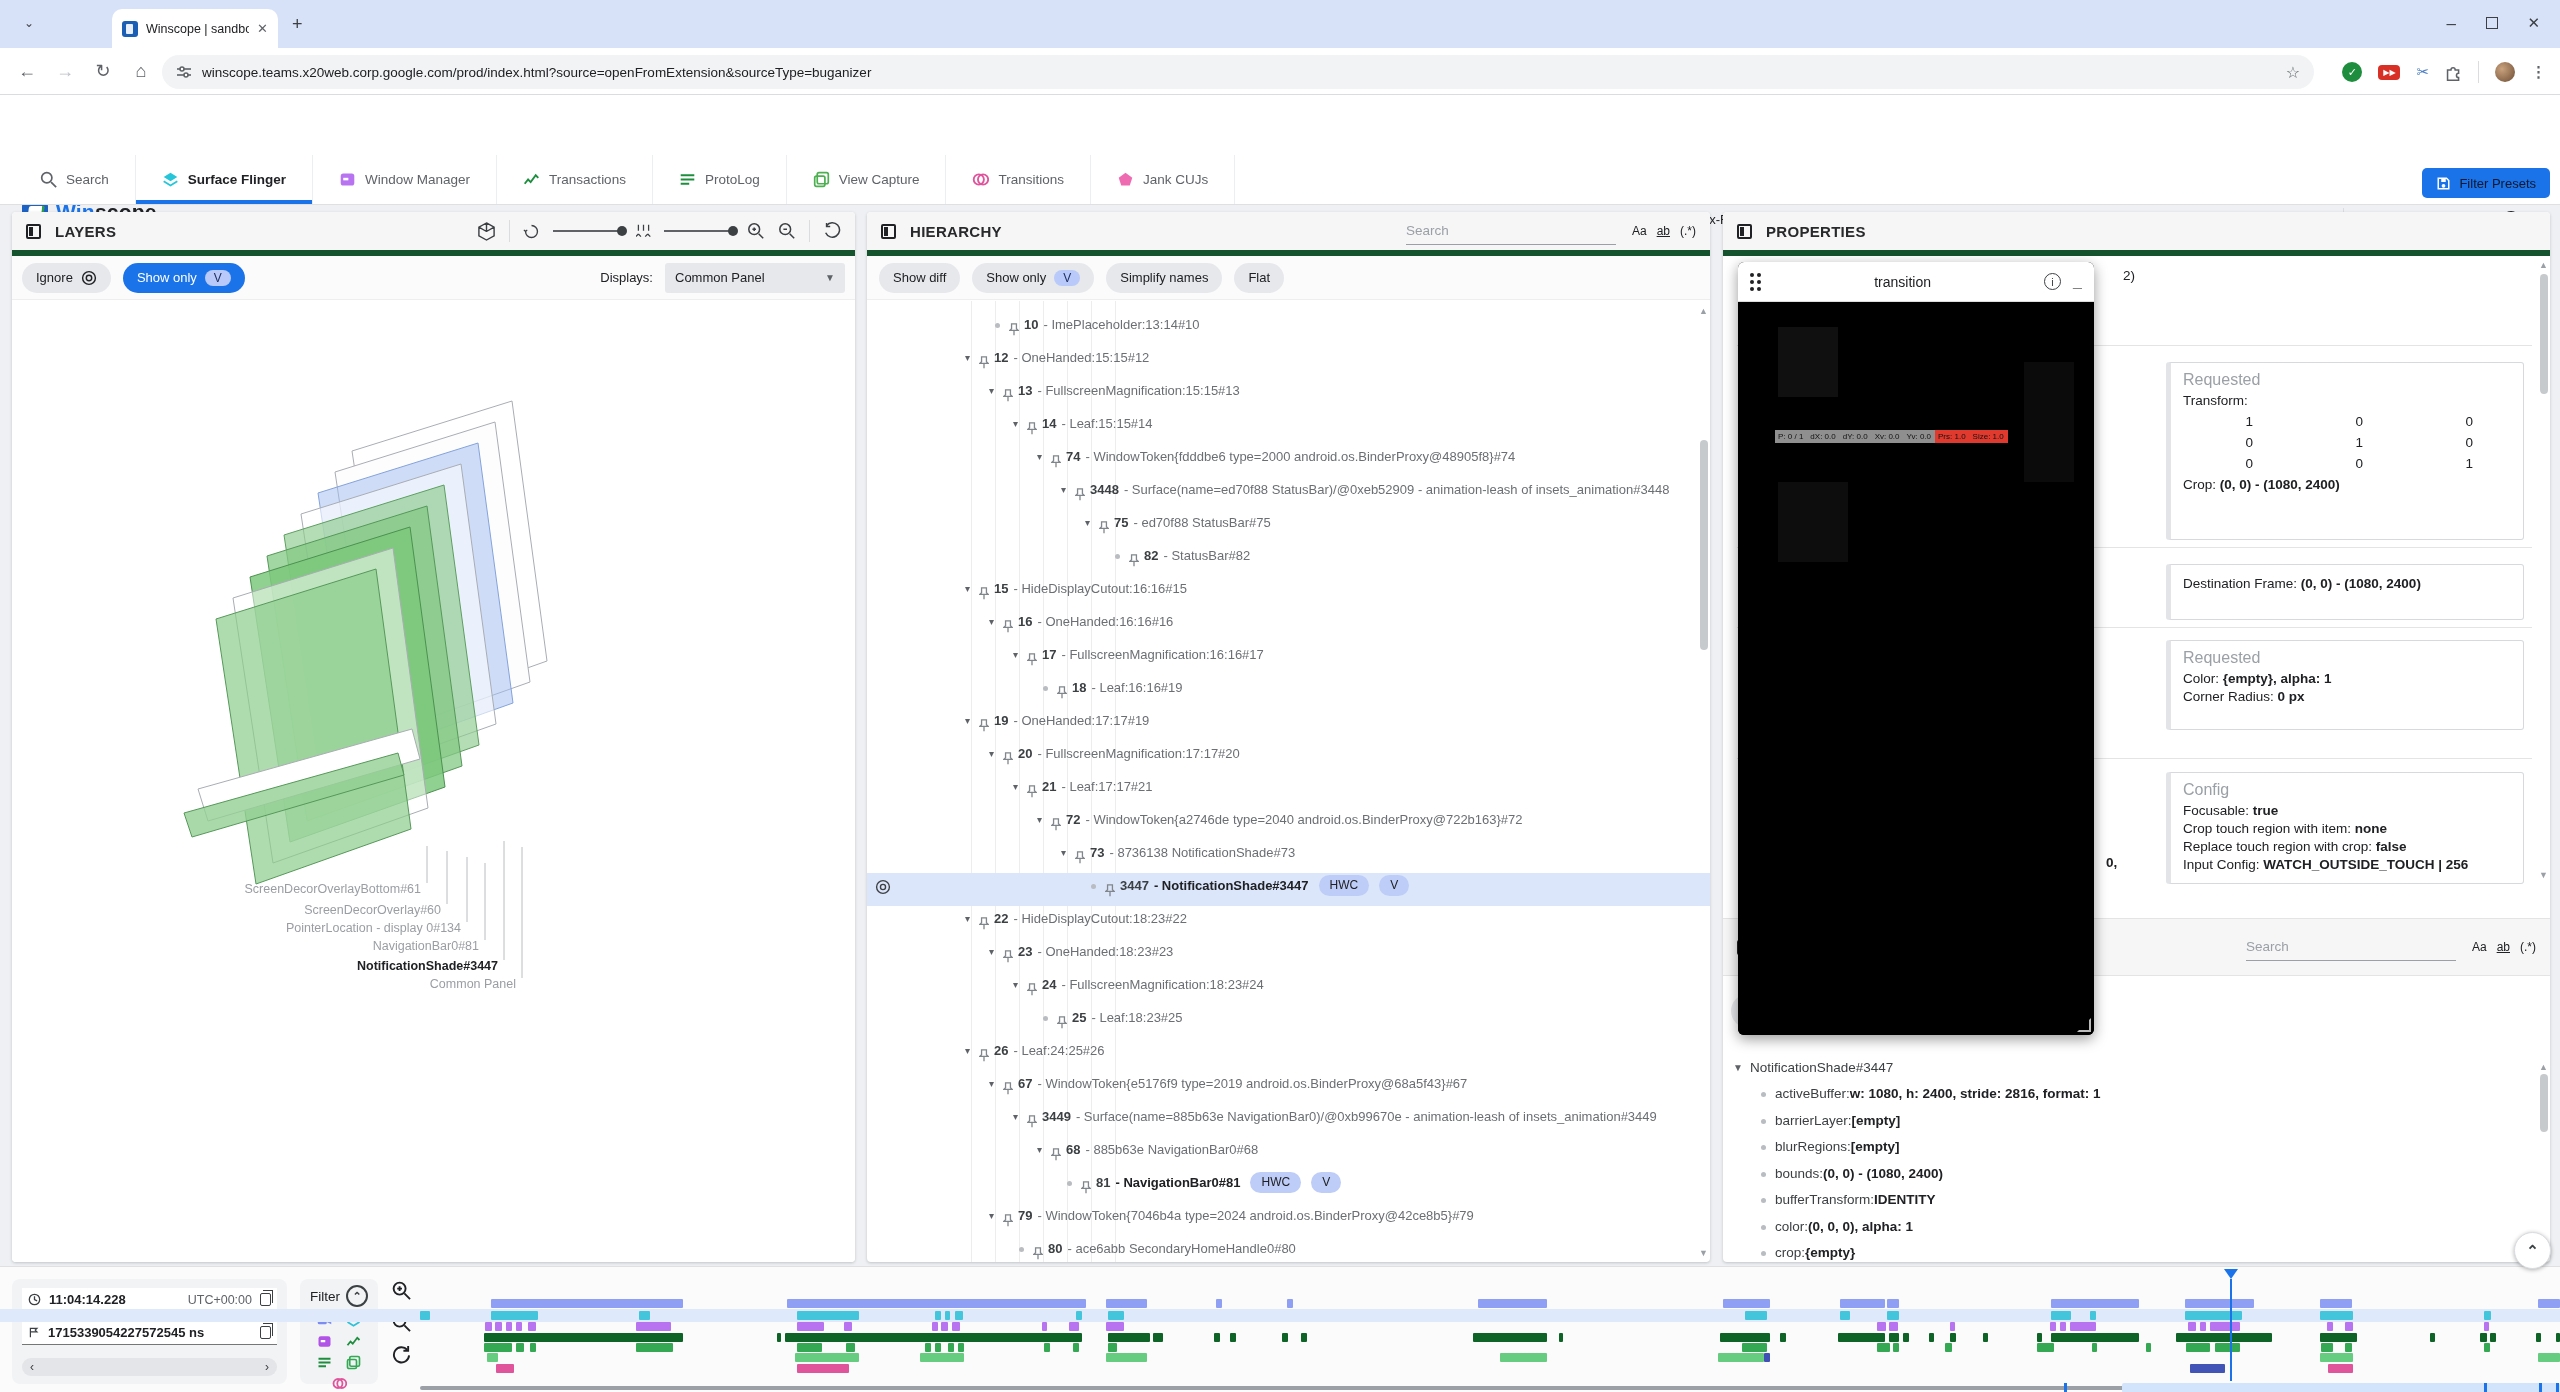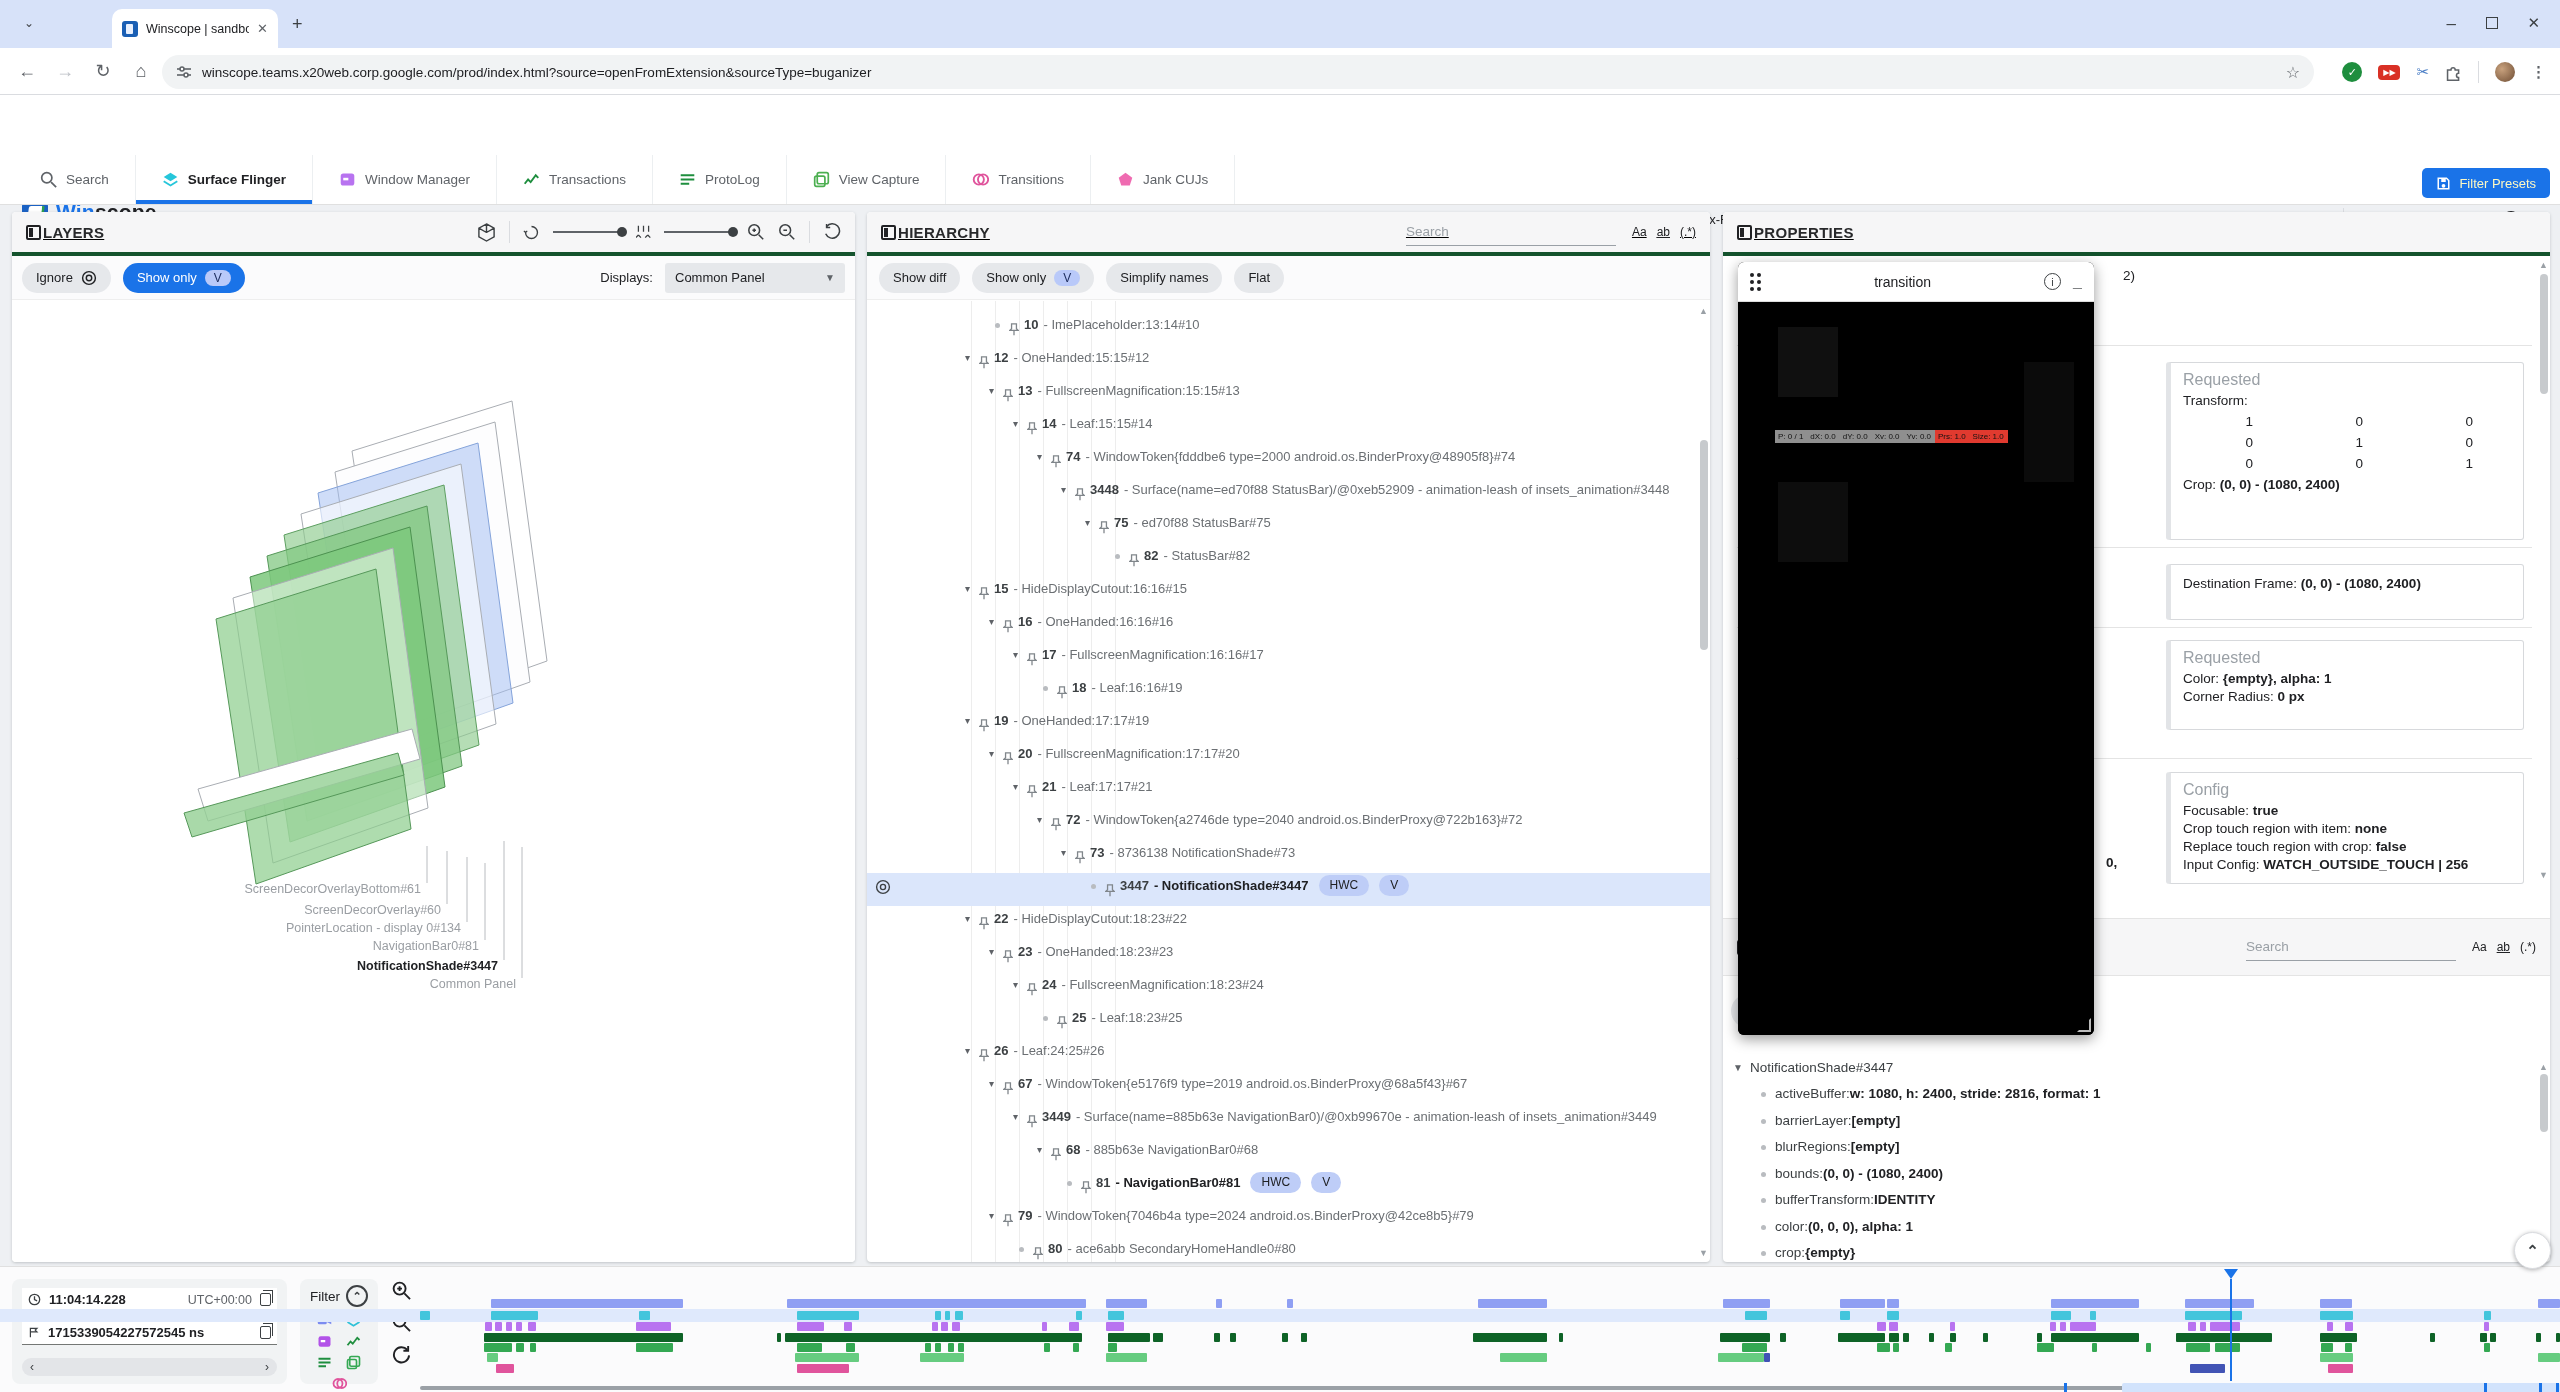--- a/index.html
+++ b/index.html
@@ -25,24 +25,24 @@
   #appname { left:56px; top:105px; font-size:21px; font-weight:bold; color:#202124; letter-spacing:.2px; }
   #appname .blue { color:#1a73e8; }
   #filemeta { right:40px; top:113px; display:flex; align-items:center; gap:18px; color:#202124; }
   #filename { font-size:13px; max-width:660px; white-space:nowrap; overflow:hidden; }
   .hicon { font-size:16px; color:#202124; }
   
   #navrow { left:0; top:155px; width:2560px; height:50px; background:#fff; border-bottom:1px solid #e0e0e0; }
   .navtab { height:49px; display:inline-flex; align-items:center; gap:9px; padding:0 26px; font-size:13.5px; color:#5f6368; border-right:1px solid #eceff1; position:relative; }
   .navtab.active { color:#202124; font-weight:bold; }
   .navtab.active::after { content:""; position:absolute; left:0; right:0; bottom:0; height:4px; background:#1a73e8; }
-  #filter-presets { right:10px; top:13px; height:30px; background:#1a73e8; color:#fef9c3; border:none; border-radius:5px; font-size:13px; display:flex; align-items:center; gap:8px; padding:0 14px; }
+  #filter-presets { right:10px; top:13px; height:30px; background:#1a73e8; color:#0f172a; border:none; border-radius:5px; font-size:13px; display:flex; align-items:center; gap:8px; padding:0 14px; }
   
   .panel { background:#fff; border-radius:4px; box-shadow:0 1px 3px rgba(60,64,67,.25); position:absolute; top:212px; height:1050px; overflow:hidden; }
-  .phead { height:44px; background:#f6f6f7; border-bottom:4px solid #14532d; display:flex; align-items:center; padding:0 14px; gap:2px;text-decoration:underline; }
+  .phead { height:44px; background:#f6f6f7; border-bottom:6px solid #14532d; display:flex; align-items:center; padding:0 14px; gap:14px; }
   .ptitle { font-size:15px; font-weight:bold; color:#28292b; letter-spacing:.3px; }
   .paneicon { width:15px; height:15px; border:2px solid #202124; border-radius:2px; position:relative; }
   .paneicon::after { content:""; position:absolute; left:1px; top:1px; width:4px; height:9px; background:#202124; }
   .chip { height:30px; background:#e6e8eb; border-radius:16px; display:inline-flex; align-items:center; gap:8px; padding:0 14px; font-size:13px; color:#202124;justify-content:space-between; }
   .chip.blue { background:#1a73e8; color:#fff; }
   .vbadge { background:#b9c9f9; color:#1d2d5e; border-radius:10px; font-size:12px; padding:1px 9px; }
   .searchbox { border-bottom:1px solid #9aa0a6; width:210px; display:flex; align-items:center; height:28px; }
   .searchbox span.ph { color:#9aa0a6; font-size:13.5px; flex:1; }
   .matchtools { display:flex; gap:10px; font-size:12px; color:#202124; align-items:center; }
   .matchtools .u { text-decoration:underline; }

